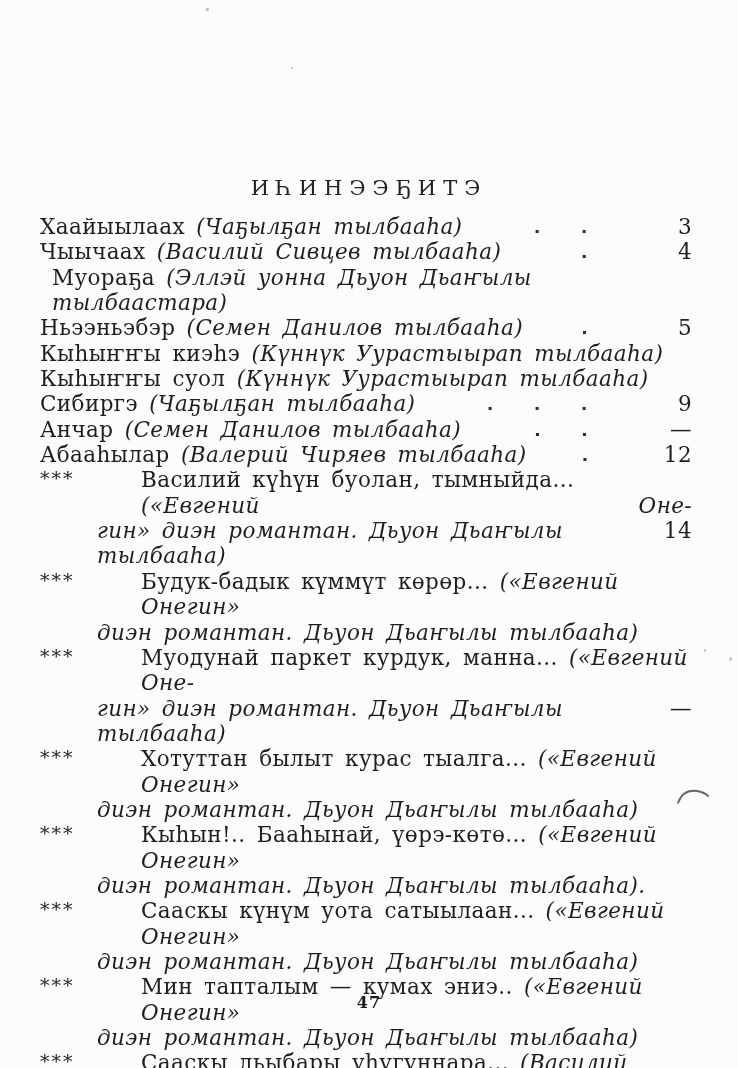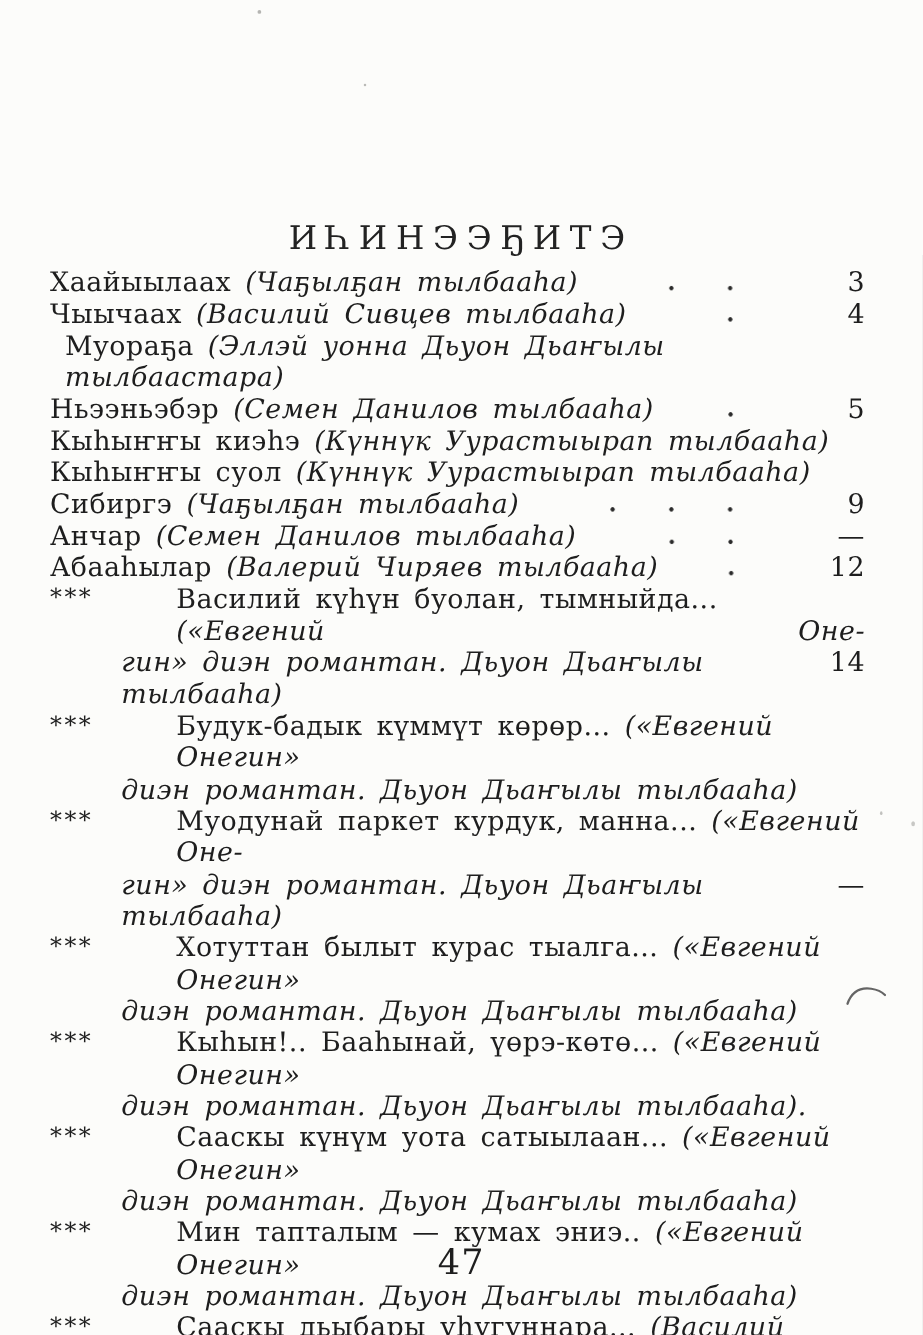--- a/index.html
+++ b/index.html
@@ -8,21 +8,21 @@
     width:738px; height:1068px;
     margin:0 auto;
     background:#fcfcfa;
     font-family:"DejaVu Serif","Liberation Serif",serif;
     color:#1e1e1e;
     overflow:hidden;
   }
   .title {
     position:absolute; top:176px; left:0; width:100%;
     text-align:center;
-    font-size:26px; letter-spacing:7px;
+    font-size:21px; letter-spacing:7px;
     color:#222;
   }
   .toc {
     position:absolute; left:40px; top:214px; width:652px;
     font-size:21.5px;
     line-height:25.35px;
     letter-spacing:0.4px;
     word-spacing:4px;
   }
   .line { display:flex; align-items:baseline; position:relative;gap:32px; }
@@ -41,21 +41,21 @@
     margin:0 10px 0 14px;
     background-image:radial-gradient(circle, #2b2b2b 1.45px, rgba(0,0,0,0) 1.95px);
     background-size:47px 5px;
     background-repeat:repeat-x;
     background-position:right 4px bottom;
   }
   .page { flex:0 0 38px; text-align:right; white-space:nowrap; }
   .curl { position:absolute; right:-18px; top:-11px; }
   .folio {
     position:absolute; top:993px; left:0; width:100%;
-    text-align:center; font-size:28px; letter-spacing:1px;
+    text-align:center; font-size:16px; letter-spacing:1px;font-weight:bold;
   }
   .speck { position:absolute; background:#7a7a76; border-radius:50%; }
   .speck.s1 { left:206px; top:8px;  width:3px; height:3px; opacity:.55; }
   .speck.s2 { left:291px; top:67px; width:2px; height:2px; opacity:.5; }
   .speck.s3 { left:704px; top:649px; width:2px; height:3px; opacity:.45; }
   .speck.s4 { left:729px; top:657px; width:3px; height:4px; opacity:.4; }
 </style>
 </head>
 <body>
 

